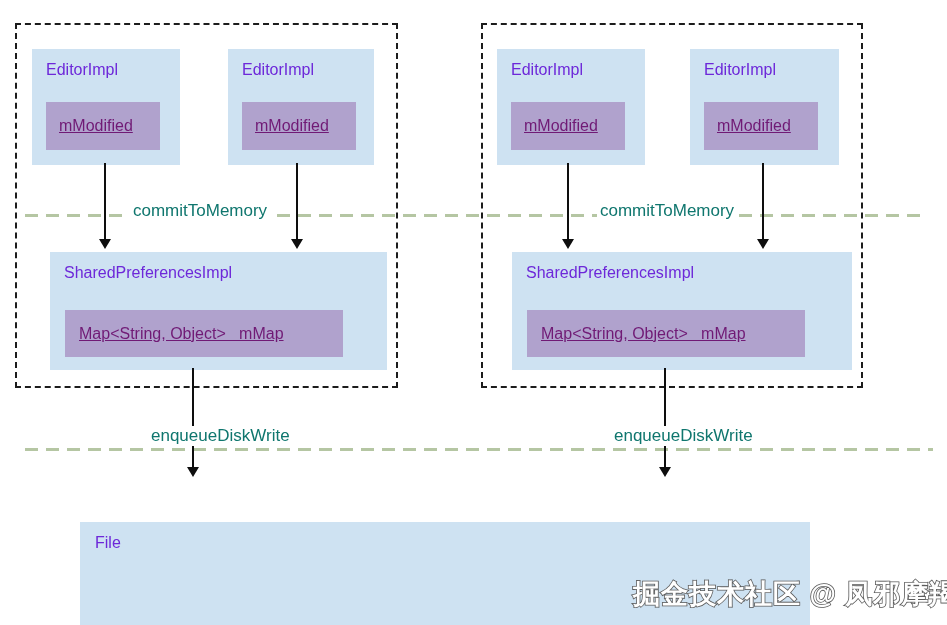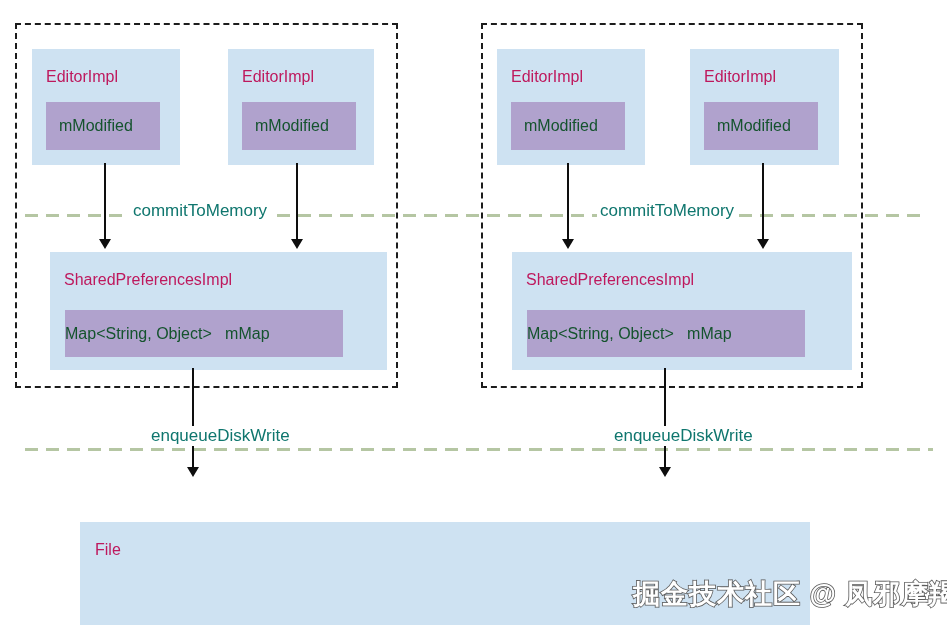--- a/index.html
+++ b/index.html
@@ -5,35 +5,35 @@
   html,body { margin:0; padding:0; background:#ffffff; }
   .canvas {
     position:relative; width:947px; height:625px; background:#ffffff;
     font-family:"Liberation Sans", sans-serif; overflow:hidden;
   }
   .dashed-group { position:absolute; border:2px dashed #1c1c1c; box-sizing:border-box; background:transparent; }
   .g1 { left:15px; top:23px; width:383px; height:365px; }
   .g2 { left:481px; top:23px; width:382px; height:365px; }
 
   .blue-box { position:absolute; background:#cee2f2; color:#15152a; }
-  .purple-box { position:absolute; background:#b0a2cd; color:#14532d; }
+  .purple-box { position:absolute; background:#b0a2cd; color:#701a75;text-decoration:underline; }
 
-  .box-title { position:absolute; left:14px; top:19px; font-size:16px; color:#be185d; white-space:pre; }
+  .box-title { position:absolute; left:14px; top:12px; font-size:16px; color:#6d28d9; white-space:pre; }
 
   
   .e1-1 { left:15px;  top:24px; width:148px; height:116px; }
   .e1-2 { left:211px; top:24px; width:146px; height:116px; }
   .e2-1 { left:14px;  top:24px; width:148px; height:116px; }
   .e2-2 { left:207px; top:24px; width:149px; height:116px; }
   .field-modified { left:14px; top:53px; width:114px; height:48px; line-height:48px; padding-left:13px; font-size:16px; box-sizing:border-box; white-space:pre; }
 
   
   .sp1 { left:33px; top:227px; width:337px; height:118px; }
   .sp2 { left:29px; top:227px; width:340px; height:118px; }
-  .field-map { left:15px; top:58px; width:278px; height:47px; line-height:47px; font-size:16px; box-sizing:border-box; white-space:pre; }
+  .field-map { left:15px; top:58px; width:278px; height:47px; line-height:47px; padding-left:14px; font-size:16px; box-sizing:border-box; white-space:pre; }
 
   
   .file-box { left:80px; top:478px; width:730px; height:116px;margin-top:44px; }
   .field-path { left:30px; top:58px; width:597px; height:46px; line-height:46px; padding-left:11px; font-size:16px; box-sizing:border-box; white-space:pre; }
 
   
   .arrow { position:absolute; width:2px; background:#0e0e0e; }
   .arrow::after {
     content:""; position:absolute; left:-5px; bottom:-9px;
     border-left:6px solid transparent; border-right:6px solid transparent;

